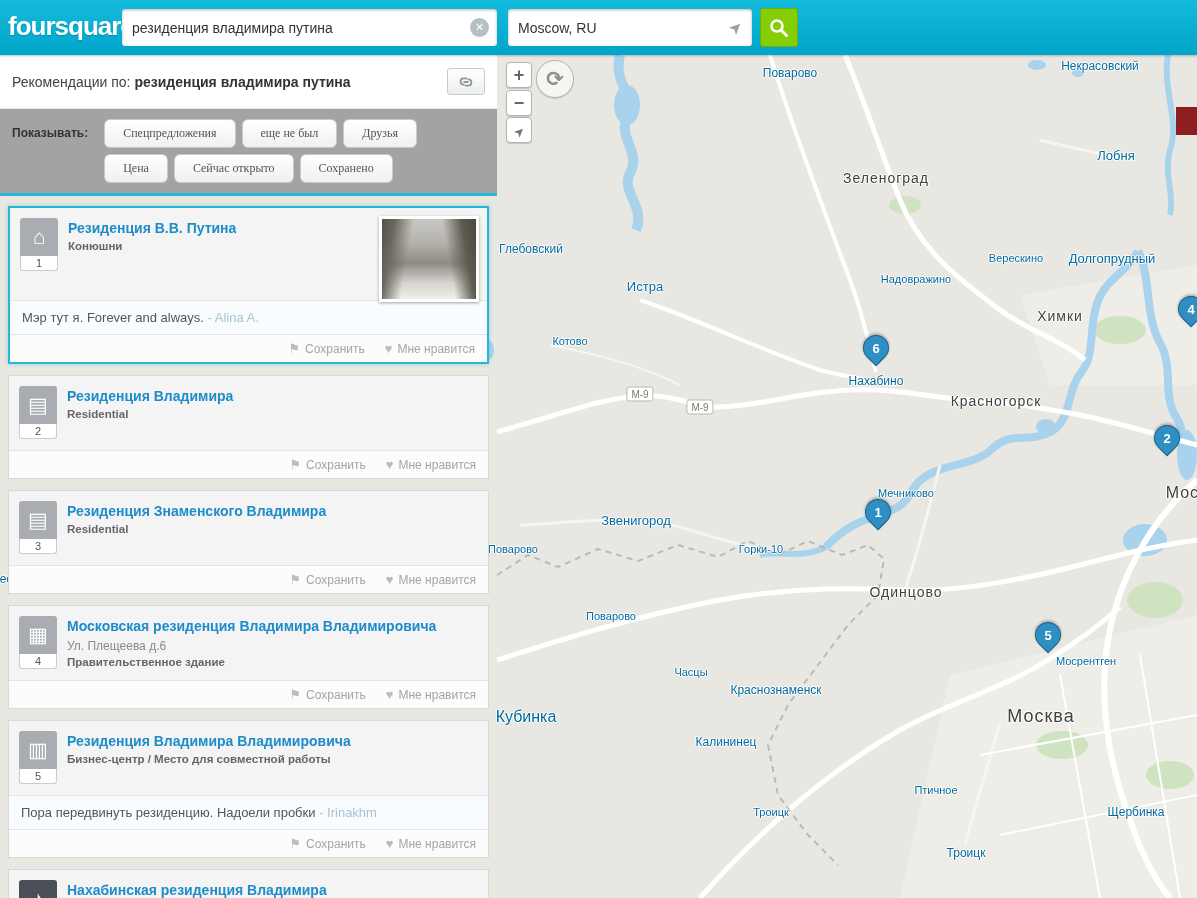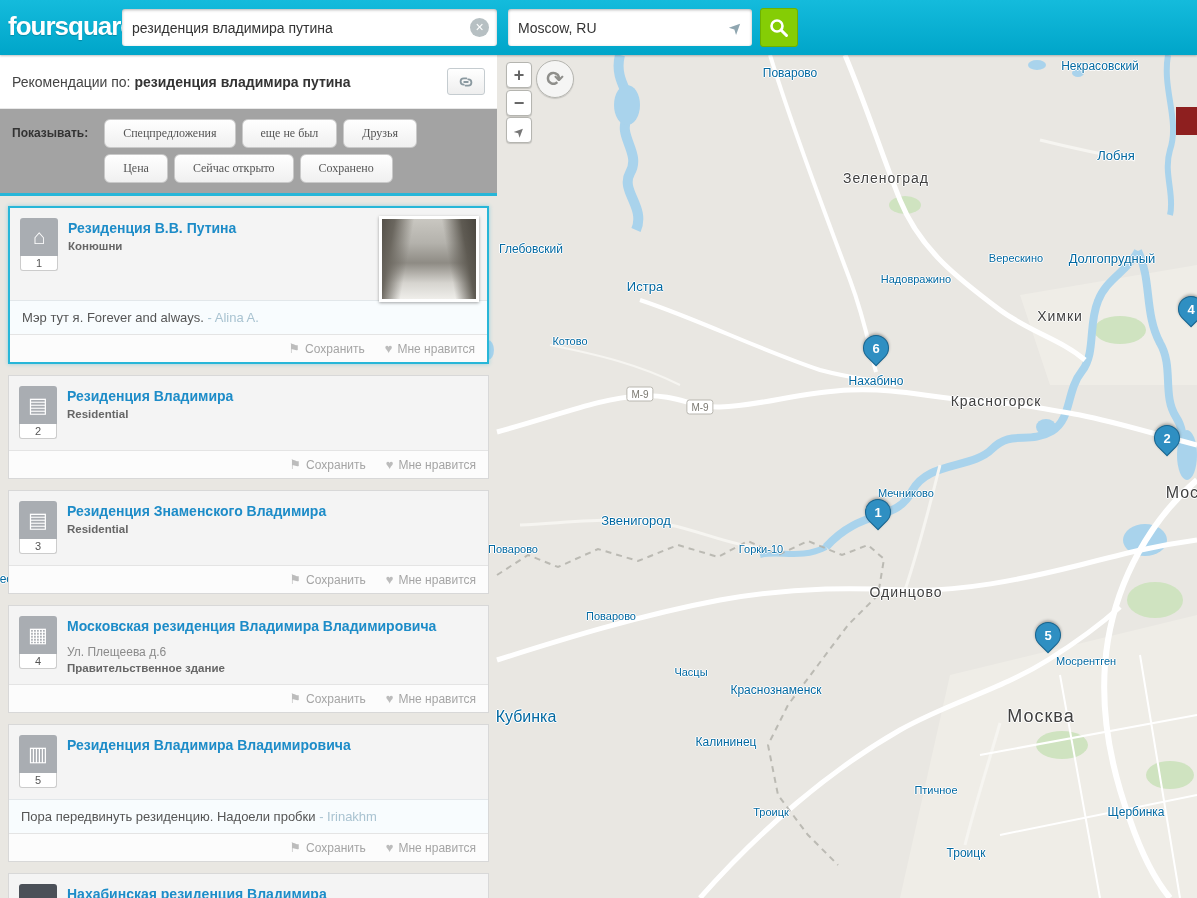--- a/index.html
+++ b/index.html
@@ -78,21 +78,21 @@
   .card.has-photo .card-main { min-height:92px; }
   .card.has-photo .card-body { margin-right:122px; }
   .icon-col { width:38px; flex:none; }
   .icon-box { width:38px; height:38px; background:#a9adb2; border-radius:3px 3px 0 0; color:#fff;
     display:flex; align-items:center; justify-content:center; font-size:21px; }
   .num { width:38px; text-align:center; background:#fff; color:#555; border:1px solid #ccc;
     border-top:none; font-size:11px; padding:1px 0; border-radius:0 0 3px 3px; }
   .card-body { flex:1; padding-top:1px; }
   .title { color:var(--link,#1d8cc8); font-size:14px; font-weight:bold; text-decoration:none;
     display:inline-block; cursor:pointer; }
-  .addr { color:#8a8a8a; font-size:12px; margin-top:10px; }
+  .addr { color:#8a8a8a; font-size:12px; margin-top:4px; }
   .cat  { color:#666; font-size:11.5px; font-weight:bold; margin-top:3px; }
   .photo { position:absolute; top:8px; right:8px; width:100px; height:86px; border:3px solid #fff;
     box-shadow:0 1px 3px rgba(0,0,0,.35); z-index:2; cursor:pointer;
     background:
       linear-gradient(100deg,#55514a 0%,#6b675f 12%,rgba(120,116,108,0) 30%),
       linear-gradient(260deg,#4a463f 0%,#5f5b53 14%,rgba(120,116,108,0) 32%),
       linear-gradient(180deg,#c9c7c1 0%,#b4b2ac 30%,#8e8b84 55%,#d6d4cf 80%,#efeeea 100%); }
   .tip-row { border-top:1px solid #e2e7ea; background:#f8fcfe; padding:9px 12px; font-size:13px;
     color:#555; }
   .tip-author { color:#a9c3d1; cursor:pointer; }
@@ -328,21 +328,21 @@
             <span class="a-label">Мне нравится</span>
           </span>
         </div>
       </div>
       <div class="card">
         <div class="card-main">
           <div class="icon-col">
             <div class="icon-box">▥</div>
             <div class="num">5</div>
           </div>
-          <div class="card-body"><a class="title">Резиденция Владимира Владимировича</a></div>
+          <div class="card-body"><a class="title">Резиденция Владимира Владимировича</a><div class="cat">Бизнес-центр / Место для совместной работы</div></div>
         </div>
         <div class="tip-row"><span class="tip-text">Пора передвинуть резиденцию. Надоели пробки</span><span class="tip-author"> - Irinakhm</span></div>
         <div class="card-foot">
           <span class="action">
             <span class="a-icon">⚑</span>
             <span class="a-label">Сохранить</span>
           </span>
           <span class="action">
             <span class="a-icon">♥</span>
             <span class="a-label">Мне нравится</span>

